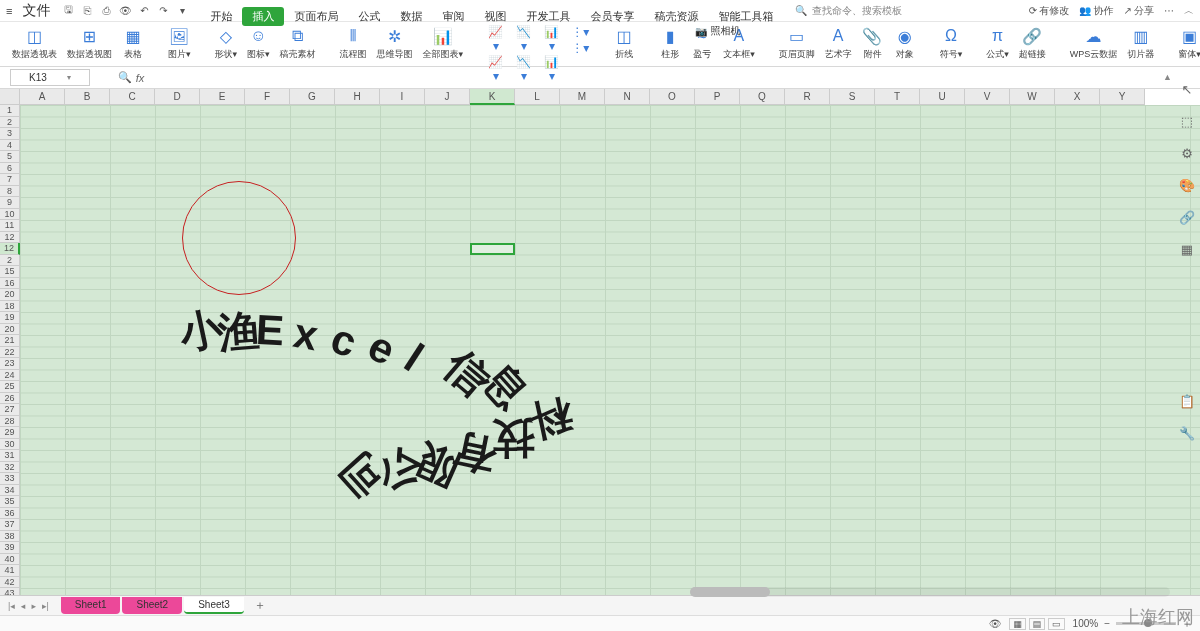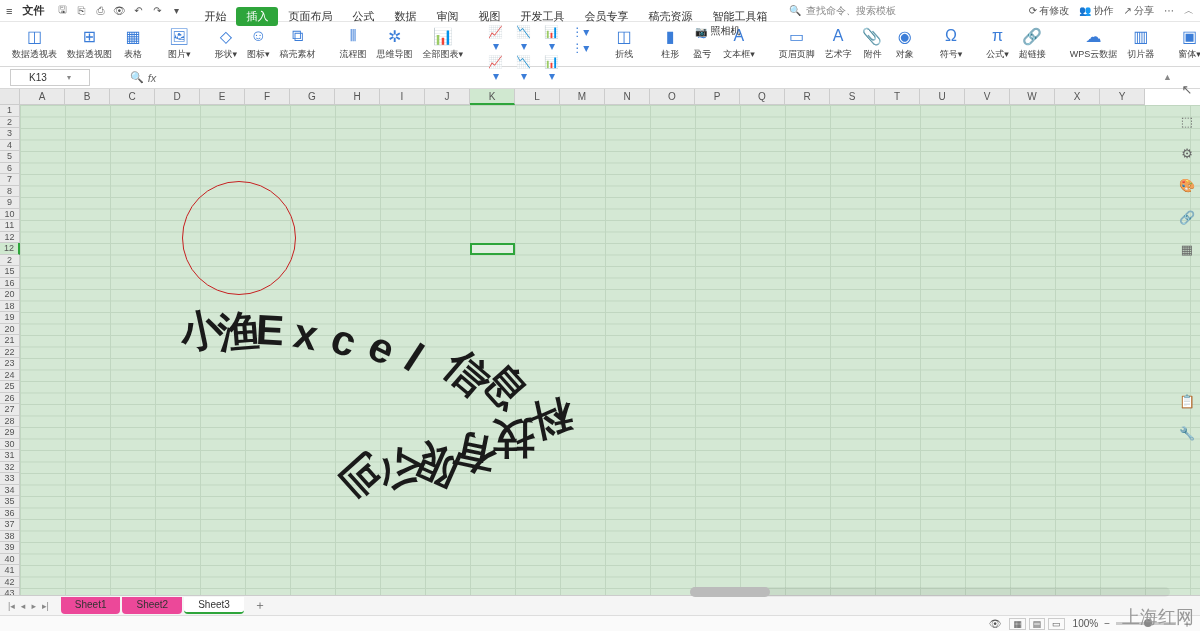--- a/index.html
+++ b/index.html
@@ -2,40 +2,40 @@
 <html><head>
 <meta charset="utf-8">
 <style>
 * { margin: 0; padding: 0; box-sizing: border-box; font-family: "Microsoft YaHei", sans-serif; }
 body { width: 1200px; height: 631px; background: #fff; position: relative; overflow: hidden; font-size: 11px; color: #333; }
 
 
 .top-menu { height: 22px; display: flex; align-items: center; padding: 0 6px; gap: 4px; border-bottom: 1px solid #e6e6e6; }
 .menu-left-icons { display: flex; gap: 3px; align-items: center; }
 .menu-left-icons span { width: 16px; height: 16px; display: flex; align-items: center; justify-content: center; color: #555; font-size: 10px; cursor: pointer; }
-.top-menu .file-label { font-size: 11px; padding: 0 6px; cursor: pointer; font-weight: bold; }
+.top-menu .file-label { font-size: 14px; padding: 0 6px; cursor: pointer; }
 .tab-menu { display: flex; gap: 0; margin-left: 6px; }
 .tab-btn { padding: 2px 10px; font-size: 11px; cursor: pointer; border-radius: 3px; margin-top: 12px; }
 .tab-btn.active { background: #2ea53b; color: #fff; }
 .search-area { margin-left: 8px; display: flex; align-items: center; gap: 4px; color: #888; font-size: 10px; }
 .top-menu-right { margin-left: auto; display: flex; gap: 10px; align-items: center; font-size: 10px; color: #555; }
 .top-menu-right span { cursor: pointer; display: flex; align-items: center; gap: 2px; }
 
 
 .ribbon { height: 45px; display: flex; align-items: flex-start; padding: 3px 12px 0; gap: 10px; border-bottom: 1px solid #d8d8d8; }
 .ribbon-group { display: flex; flex-direction: column; align-items: center; gap: 1px; cursor: pointer; }
 .ribbon-group .ic { width: 22px; height: 22px; display: flex; align-items: center; justify-content: center; font-size: 16px; color: #3b7dd8; }
 .ribbon-group .lbl { font-size: 9px; color: #444; white-space: nowrap; }
 .ribbon-sep { width: 1px; height: 34px; background: #e0e0e0; margin: 2px 2px 0; }
 .ribbon-small-col { display: flex; flex-direction: column; gap: 2px; }
 .ribbon-small-col span { font-size: 12px; color: #3b7dd8; cursor: pointer; width: 18px; text-align: center; }
 .ribbon-camera { display: flex; align-items: center; gap: 3px; font-size: 10px; }
 
 
-.cell-bar { height: 22px; display: flex; align-items: center; border-bottom: 1px solid #d8d8d8; padding: 0 10px; gap: 40px; }
+.cell-bar { height: 22px; display: flex; align-items: center; border-bottom: 1px solid #d8d8d8; padding: 0 10px; gap: 28px; }
 .cell-ref-box { width: 80px; height: 17px; border: 1px solid #ccc; display: flex; align-items: center; justify-content: center; font-size: 10px; background: #fff; }
 .cell-ref-box::after { content: "▾"; font-size: 8px; margin-left: 20px; color: #888; }
 .fx-area { display: flex; align-items: center; gap: 4px; color: #666; font-size: 11px; }
 
 
 .grid-wrap { position: relative; height: 520px; }
 .col-headers { position: absolute; left: 20px; top: 0; height: 16px; display: flex; background: #e8e8e8; }
 .col-h { width: 45px; text-align: center; font-size: 10px; border-right: 1px solid #ccc; border-bottom: 1px solid #ccc; line-height: 15px; color: #555; background: #eaeaea; }
 .col-h.sel { background: #d0e8d0; border-bottom: 2px solid #2ea53b; }
 .sel-all-corner { position: absolute; left: 0; top: 0; width: 20px; height: 16px; background: #e8e8e8; border-right: 1px solid #ccc; border-bottom: 1px solid #ccc; }

